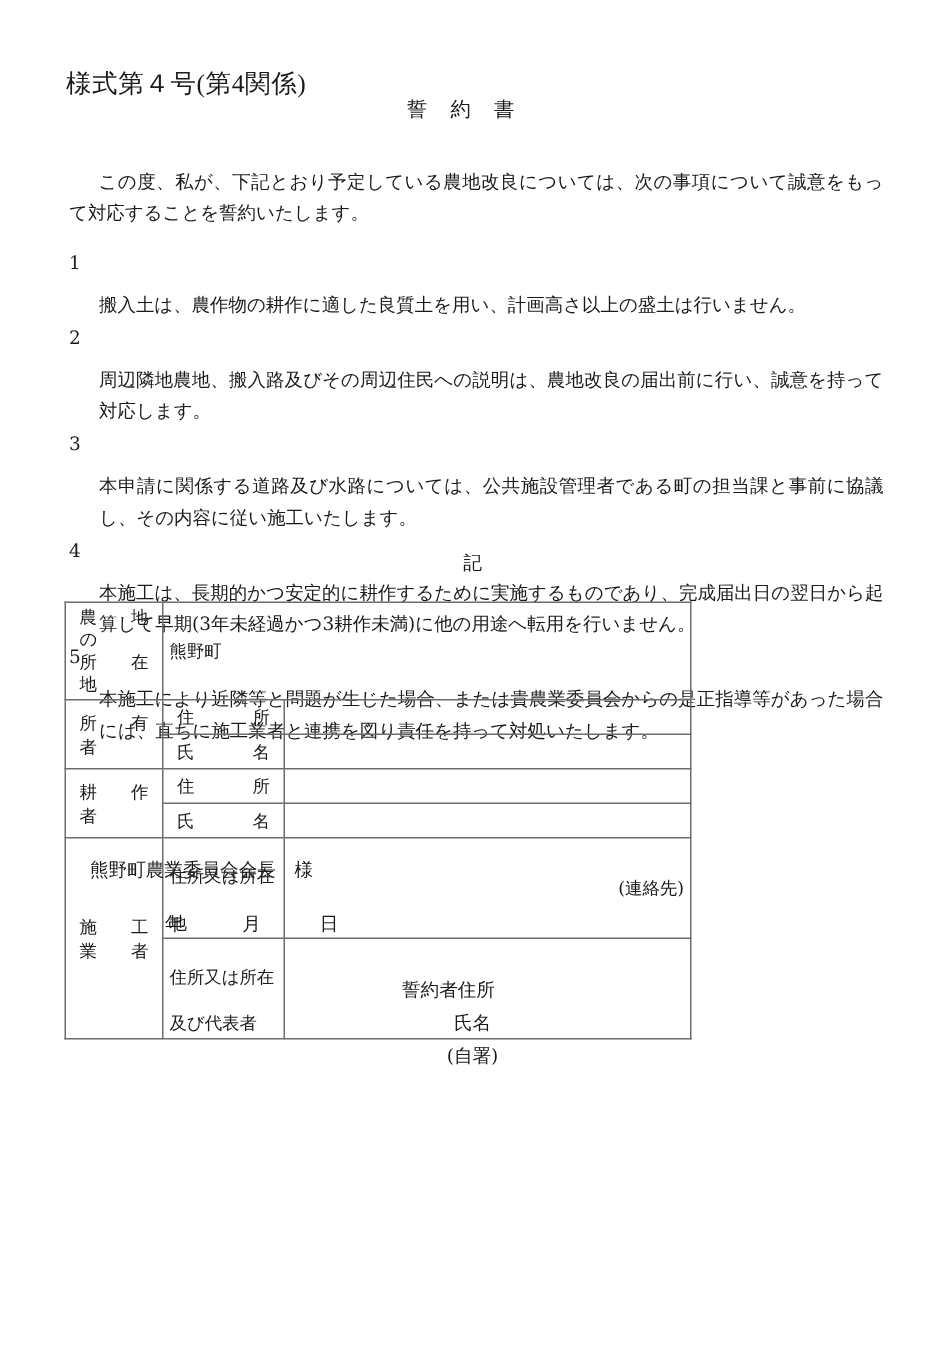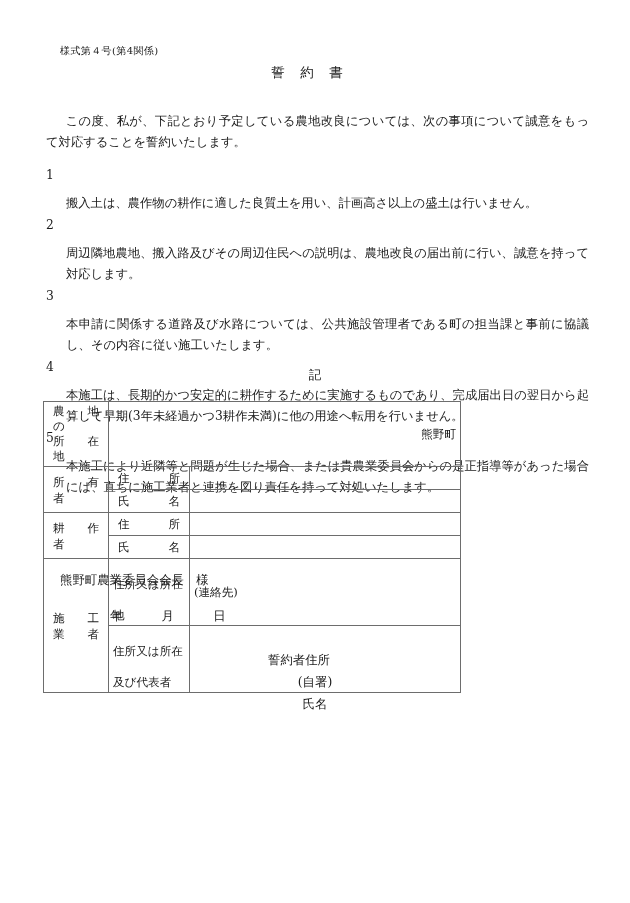--- a/index.html
+++ b/index.html
@@ -18,25 +18,26 @@
   }
   .page {
     position: absolute;
     inset: 0;
     padding: 0;
   }
 
   
   .form-no {
     position: absolute;
-    left: 60px;
+    left: 44px;
     top: 44px;
-    font-size: 10px;
+    font-size: 17px;
     letter-spacing: 0.4px;
     white-space: nowrap;
+    font-family: Liberation Serif, serif;
   }
 
   
   .doc-title {
     position: absolute;
     left: 0;
     right: 15px;
     top: 64px;
     text-align: center;
     font-size: 13.5px;
@@ -122,24 +123,24 @@
     display: block;
   }
   .lbl-two-line {
     line-height: 15px;
   }
   .lbl-plain {
     display: block;
     margin-top: 16px;
   }
   .cell-center {
+    text-align: right;
+  }
+  .cell-value {
     text-align: left;
-  }
-  .cell-value {
-    text-align: right;
   }
   .tall { height: 30px; }
 
   
   .addressee {
     position: absolute;
     left: 60px;
     top: 572px;
     font-size: 12.4px;
   }
@@ -276,17 +277,17 @@
       </tr>
     </tbody>
   </table>
 
   <div class="addressee">熊野町農業委員会会長　様</div>
 
   <div class="date-line">年　　　月　　　日</div>
 
   <div class="sign-block">
     <div class="sign-row sign-addr">誓約者住所</div>
+    <div class="sign-row sign-name">氏名</div>
     <div class="sign-row sign-jisho">(自署)</div>
-    <div class="sign-row sign-name">氏名</div>
   </div>
 
 </div>
 
 </body></html>

